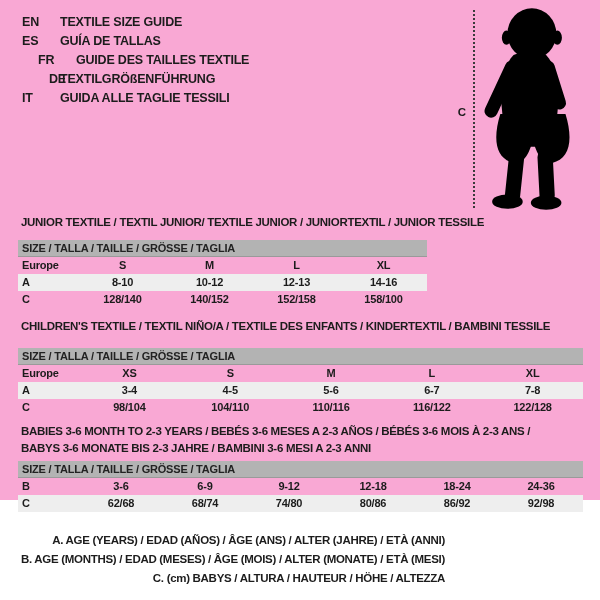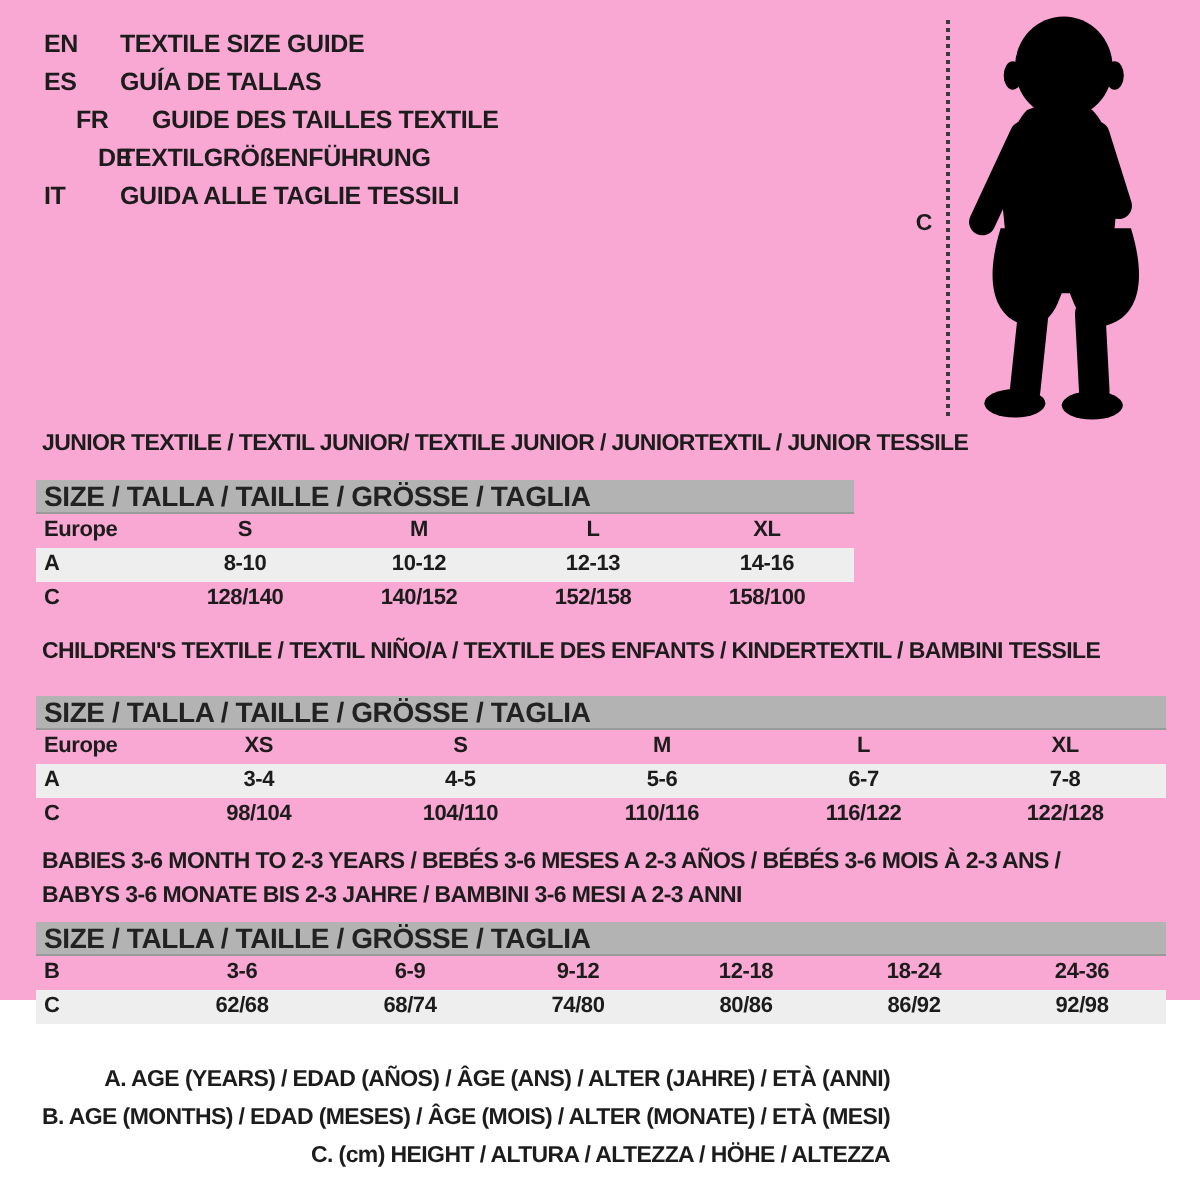--- a/index.html
+++ b/index.html
@@ -27,21 +27,21 @@
   .t1 { top:320px; left:21px; }
   .t2a { top:425px; left:21px; }
   .t2b { top:442px; left:21px; }
 
   
   .size-table { position:absolute; }
   .s0 { top:240px; left:18px; width:409px; }
   .s1 { top:348px; left:18px; width:565px; }
   .s2 { top:461px; left:18px; width:565px; }
   .bar { height:17px; line-height:16px; background:#b3b3b3; border-bottom:1px solid #9a9a9a;
-         padding-left:4px; font-size:14px; font-weight:700; letter-spacing:-0.2px; color:#222; }
+         padding-left:4px; font-size:11px; font-weight:700; letter-spacing:-0.2px; color:#222; }
   .row { display:flex; height:17px; line-height:17px; font-size:11px; font-weight:700;
          letter-spacing:-0.2px; }
   .row.alt { background:#eeeeee; }
   .lbl { width:61px; padding-left:4px; }
   .cell { flex:1; text-align:center; }
 
   
   .footnotes { position:absolute; top:531px; left:21px; }
   .footnote { height:19px; line-height:19px; font-size:11.5px; font-weight:700;
               letter-spacing:-0.3px; white-space:nowrap;text-align:right; }
@@ -165,16 +165,16 @@
         <div class="cell">74/80</div>
         <div class="cell">80/86</div>
         <div class="cell">86/92</div>
         <div class="cell">92/98</div>
       </div>
     </div>
 
   <div class="footnotes">
       <div class="footnote">A. AGE (YEARS) / EDAD (AÑOS) / ÂGE (ANS) / ALTER (JAHRE) / ETÀ (ANNI)</div>
       <div class="footnote">B. AGE (MONTHS) / EDAD (MESES) / ÂGE (MOIS) / ALTER (MONATE) / ETÀ (MESI)</div>
-      <div class="footnote">C. (cm) HEIGHT / ALTURA / ALTEZZA / HÖHE / ALTEZZA</div>
+      <div class="footnote">C. (cm) BABYS / ALTURA / HAUTEUR / HÖHE / ALTEZZA</div>
     </div>
 
 </div>
 
 </body></html>

